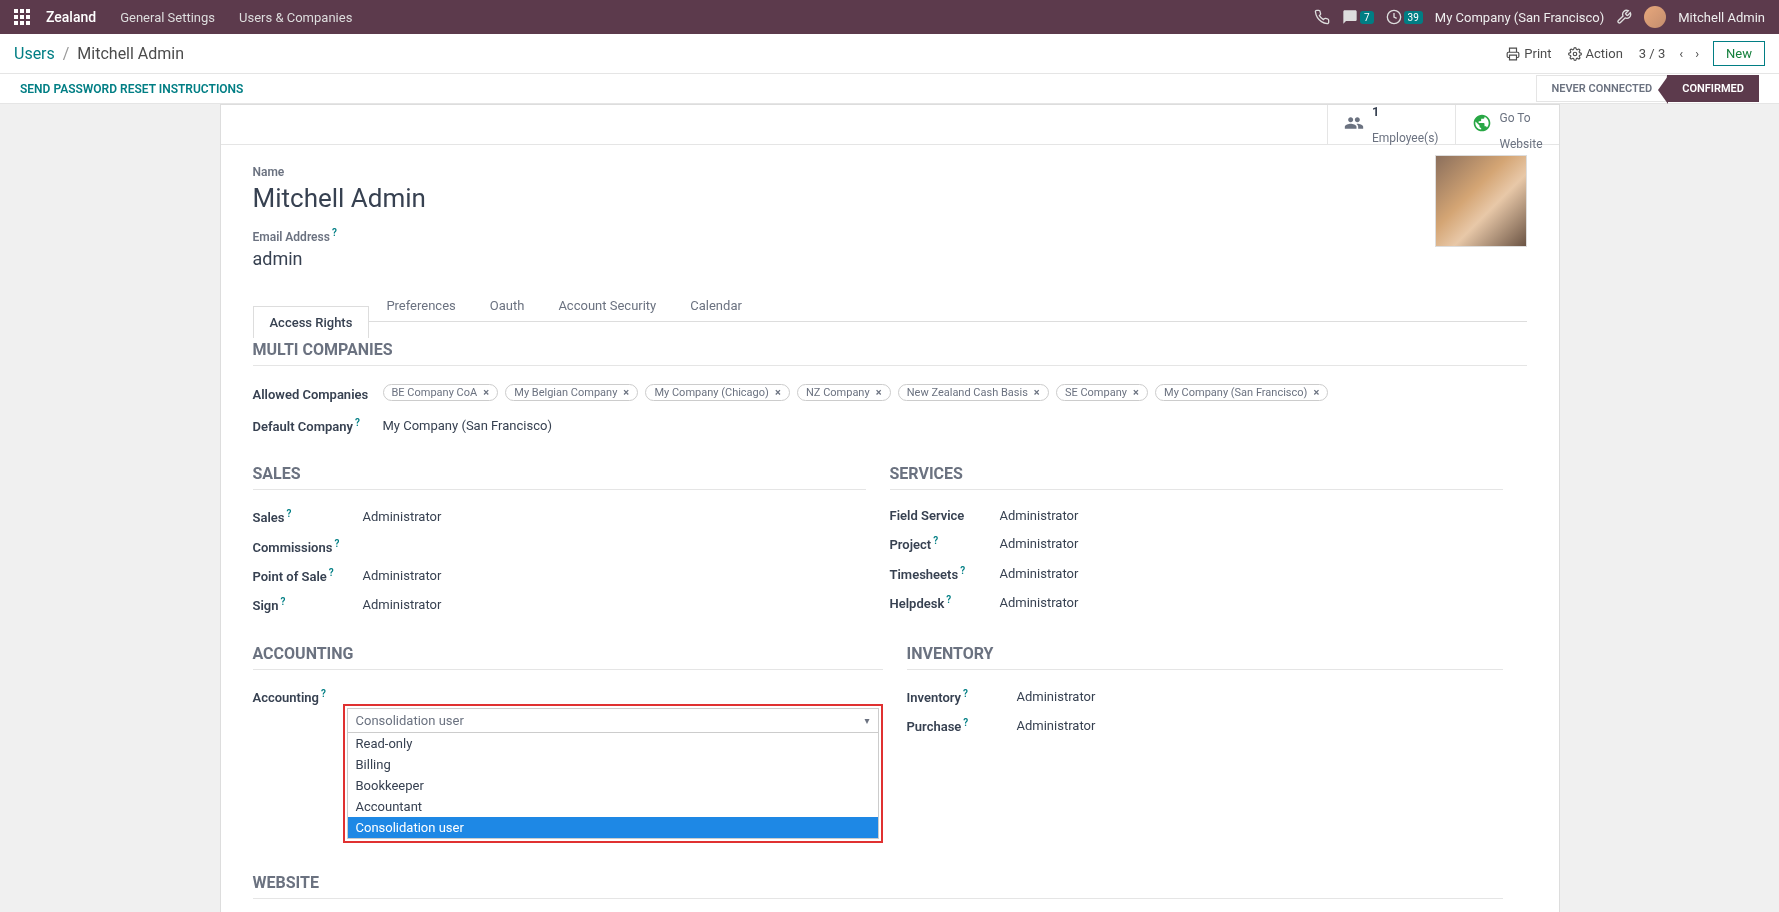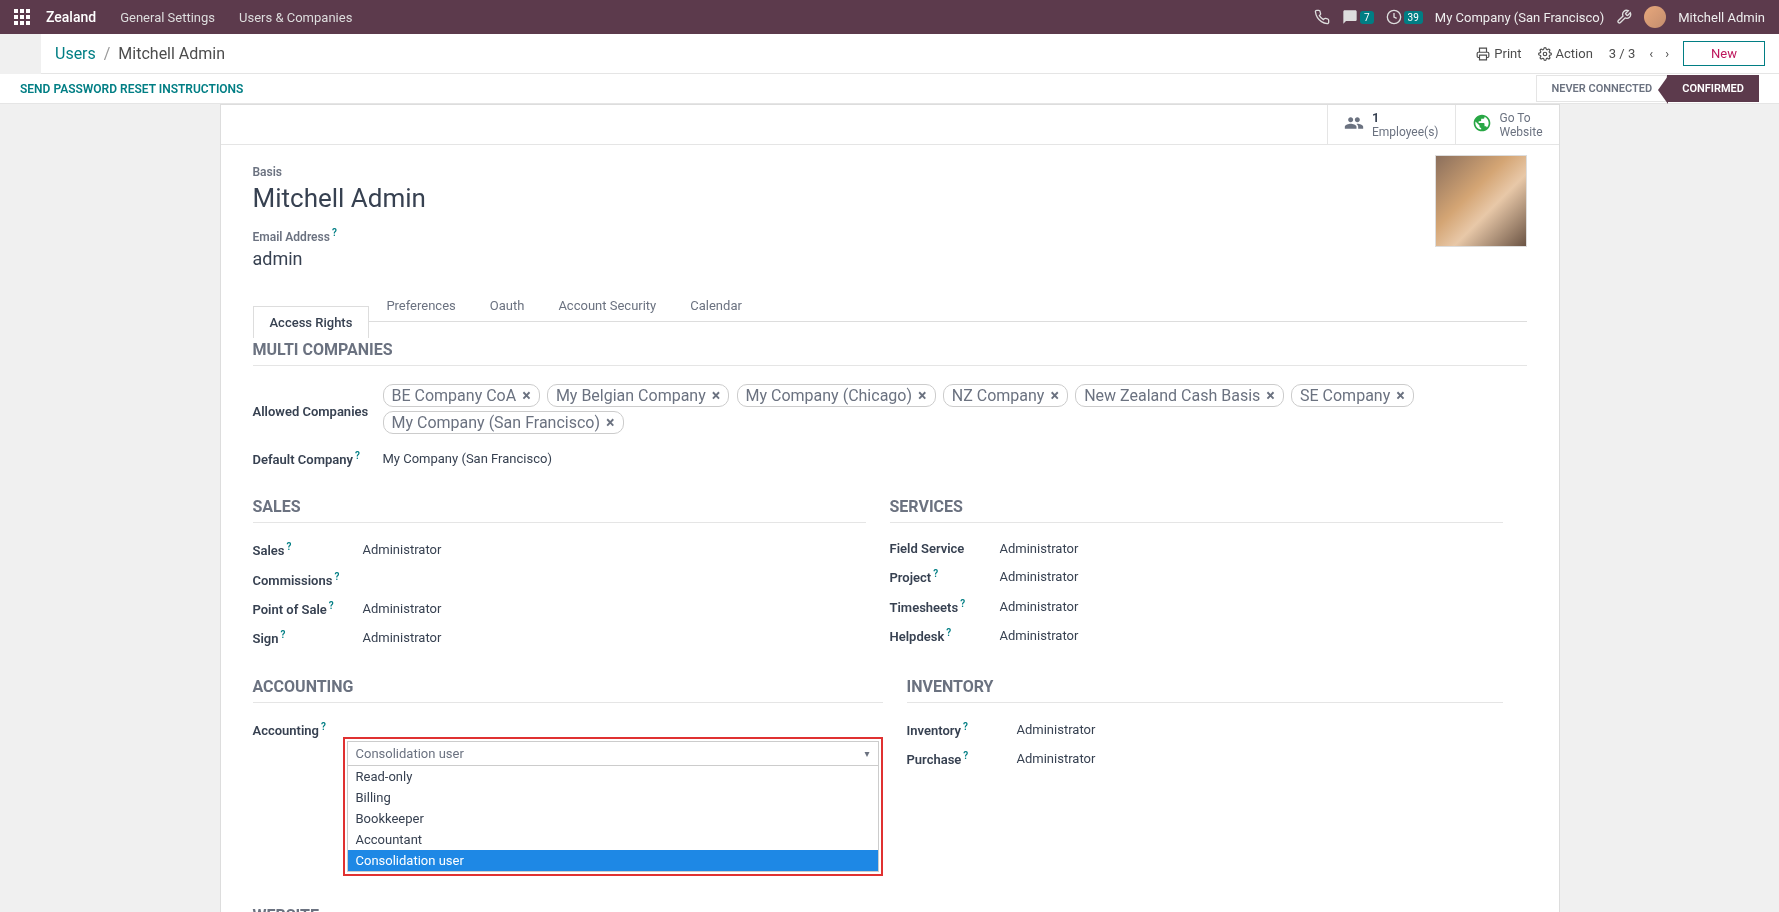--- a/index.html
+++ b/index.html
@@ -12,46 +12,46 @@
 .navbar a { color: #ddd; text-decoration: none; padding: 0 12px; font-size: 13px; }
 .navbar .brand { color: #fff; font-weight: 500; padding: 0 12px 0 6px; font-size: 14px; }
 .navbar .spacer { flex: 1; }
 .navbar .right { display: flex; align-items: center; gap: 12px; padding-right: 6px; }
 .navbar .icon-btn { color: #ddd; position: relative; cursor: pointer; display: flex; align-items: center; }
 .navbar .badge { background: #017e84; color: #fff; font-size: 10px; padding: 1px 4px; border-radius: 3px; margin-left: 2px; }
 .navbar .avatar { width: 22px; height: 22px; border-radius: 50%; background: linear-gradient(135deg,#e8a87c,#c38d6e); display: inline-block; }
 .navbar .company-text, .navbar .user-text { color: #eee; font-size: 13px; }
 
 
-.actionbar { background: #fff; border-bottom: 1px solid #e5e5e5; height: 40px; display: flex; align-items: center; padding: 0 14px; margin-left: 41px; }
+.actionbar { background: #fff; border-bottom: 1px solid #e5e5e5; height: 40px; display: flex; align-items: center; padding: 0 14px; }
 .actionbar .breadcrumb { font-size: 16px; color: #4c4c4c; }
 .actionbar .breadcrumb a { color: #017e84; text-decoration: none; }
 .actionbar .breadcrumb .sep { color: #999; margin: 0 4px; }
 .actionbar .spacer { flex: 1; }
 .actionbar .action-btn { display: inline-flex; align-items: center; gap: 4px; color: #4c4c4c; padding: 4px 8px; cursor: pointer; }
 .actionbar .pager { color: #4c4c4c; padding: 0 8px; }
 .actionbar .nav-arrow { cursor: pointer; color: #4c4c4c; padding: 4px 6px; }
-.actionbar .new-btn { border: 1px solid #017e84; color: #be185d; padding: 4px 27px; cursor: pointer; margin-left: 8px; }
+.actionbar .new-btn { border: 1px solid #017e84; color: #15803d; padding: 4px 12px; cursor: pointer; margin-left: 8px; }
 
 
 .statusbar { background: #fff; border-bottom: 1px solid #e5e5e5; height: 30px; display: flex; align-items: center; padding: 0 20px; }
 .statusbar .send-link { color: #017e84; font-weight: 600; font-size: 12px; text-transform: uppercase; cursor: pointer; }
 .statusbar .spacer { flex: 1; }
 .statusbar .status-chip { font-size: 11px; font-weight: 600; color: #6b7280; padding: 6px 14px; border: 1px solid #e5e5e5; background: #fff; }
 .statusbar .status-chip.active { background: #5c3a4c; color: #fff; border-color: #5c3a4c; position: relative; }
 .statusbar .status-chip.active::before { content:''; position:absolute; left:-10px; top:0; width:0; height:0; border-top:14px solid transparent; border-bottom:14px solid transparent; border-right:10px solid #5c3a4c; }
 
 
 .sheet-wrap { padding: 0 0 40px; display: flex; justify-content: center; }
 .sheet { background: #fff; border: 1px solid #ddd; width: 1340px; margin-top: 0; }
 .sheet .top-buttons { display: flex; border-bottom: 1px solid #e5e5e5; height: 40px; }
 .sheet .top-buttons .spacer { flex: 1; }
 .sheet .top-buttons .stat-btn { display: flex; align-items: center; gap: 8px; padding: 0 16px; border-left: 1px solid #e5e5e5; cursor: pointer; color: #5c3a4c; }
 .sheet .top-buttons .stat-btn .num { font-weight: 600; color: #374151; }
-.sheet .top-buttons .stat-btn .txt { font-size: 12px; color: #6b7280; }
+.sheet .top-buttons .stat-btn .txt { font-size: 12px; color: #6b7280; margin-top: 12px; }
 .sheet .top-buttons .stat-icon { font-size: 18px; color: #6b7280; }
 
 .sheet-body { padding: 20px 32px 10px; position: relative; }
 .field-label { font-size: 12px; color: #6b7280; font-weight: 600; }
 .name-value { font-size: 26px; color: #374151; font-weight: 400; margin: 4px 0 14px; }
 .email-value { font-size: 18px; color: #374151; margin-top: 4px; }
 .profile-img { position: absolute; right: 32px; top: 10px; width: 92px; height: 92px; background: linear-gradient(135deg,#8b6f5c 0%,#d4a574 40%,#e8c8a8 60%,#6b5444 100%); border:1px solid #ddd; }
 .help-q { color: #017e84; font-size: 10px; vertical-align: super; margin-left: 2px; cursor: help; }
 
 
@@ -62,21 +62,21 @@
 
 .section { padding: 18px 0 6px; }
 .section-title { font-size: 16px; font-weight: 700; color: #6b7280; text-transform: uppercase; border-bottom: 1px solid #e5e5e5; padding-bottom: 6px; margin-bottom: 12px; }
 .row { display: flex; }
 .col { flex: 1; padding-right: 24px; }
 .field-row { display: flex; align-items: center; padding: 6px 0; }
 .field-row .flabel { width: 110px; font-size: 13px; font-weight: 600; color: #374151; flex-shrink: 0; }
 .field-row .fvalue { color: #374151; font-size: 13px; }
 
 
-.tag { display: inline-flex; align-items: center; border: 1px solid #ccc; border-radius: 10px; padding: 1px 8px; font-size: 16px; color: #6b7280; margin-right: 4px; margin-bottom: 4px; background: #fff; justify-content: flex-end; }
+.tag { display: inline-flex; align-items: center; border: 1px solid #ccc; border-radius: 10px; padding: 1px 8px; font-size: 11px; color: #6b7280; margin-right: 4px; margin-bottom: 4px; background: #fff; justify-content: flex-end; }
 .tag .x { margin-left: 6px; cursor: pointer; color: #6b7280; font-weight: bold; }
 
 
 .dropdown-wrap { position: relative; border: 2px solid #e03131; padding: 2px; width: 540px; margin-top: 16px; }
 .dropdown-sel { border: 1px solid #ccc; padding: 4px 8px; color: #6b7280; font-size: 13px; display: flex; justify-content: space-between; align-items: center; cursor: pointer; }
 .dropdown-sel .caret { font-size: 10px; color: #6b7280; }
 .dropdown-list { border: 1px solid #ccc; border-top: none; background: #fff; }
 .dropdown-list .opt { padding: 3px 8px; font-size: 13px; color: #374151; cursor: pointer; }
 .dropdown-list .opt.highlight { background: #1e88e5; color: #fff; }
 </style>
@@ -186,21 +186,21 @@
         </span>
         <div>
           <div class="txt">Go To</div>
           <div class="txt">Website</div>
         </div>
       </div>
     </div>
 
     <div class="sheet-body">
       <div class="profile-img"></div>
-      <div class="field-label">Basis</div>
+      <div class="field-label">Name</div>
       <div class="name-value">Mitchell Admin</div>
       <div class="field-label"><span>Email Address</span><span class="help-q">?</span></div>
       <div class="email-value">admin</div>
 
       <div class="tabs">
         <div class="tab active">Access Rights</div>
         <div class="tab">Preferences</div>
         <div class="tab">Oauth</div>
         <div class="tab">Account Security</div>
         <div class="tab">Calendar</div>

